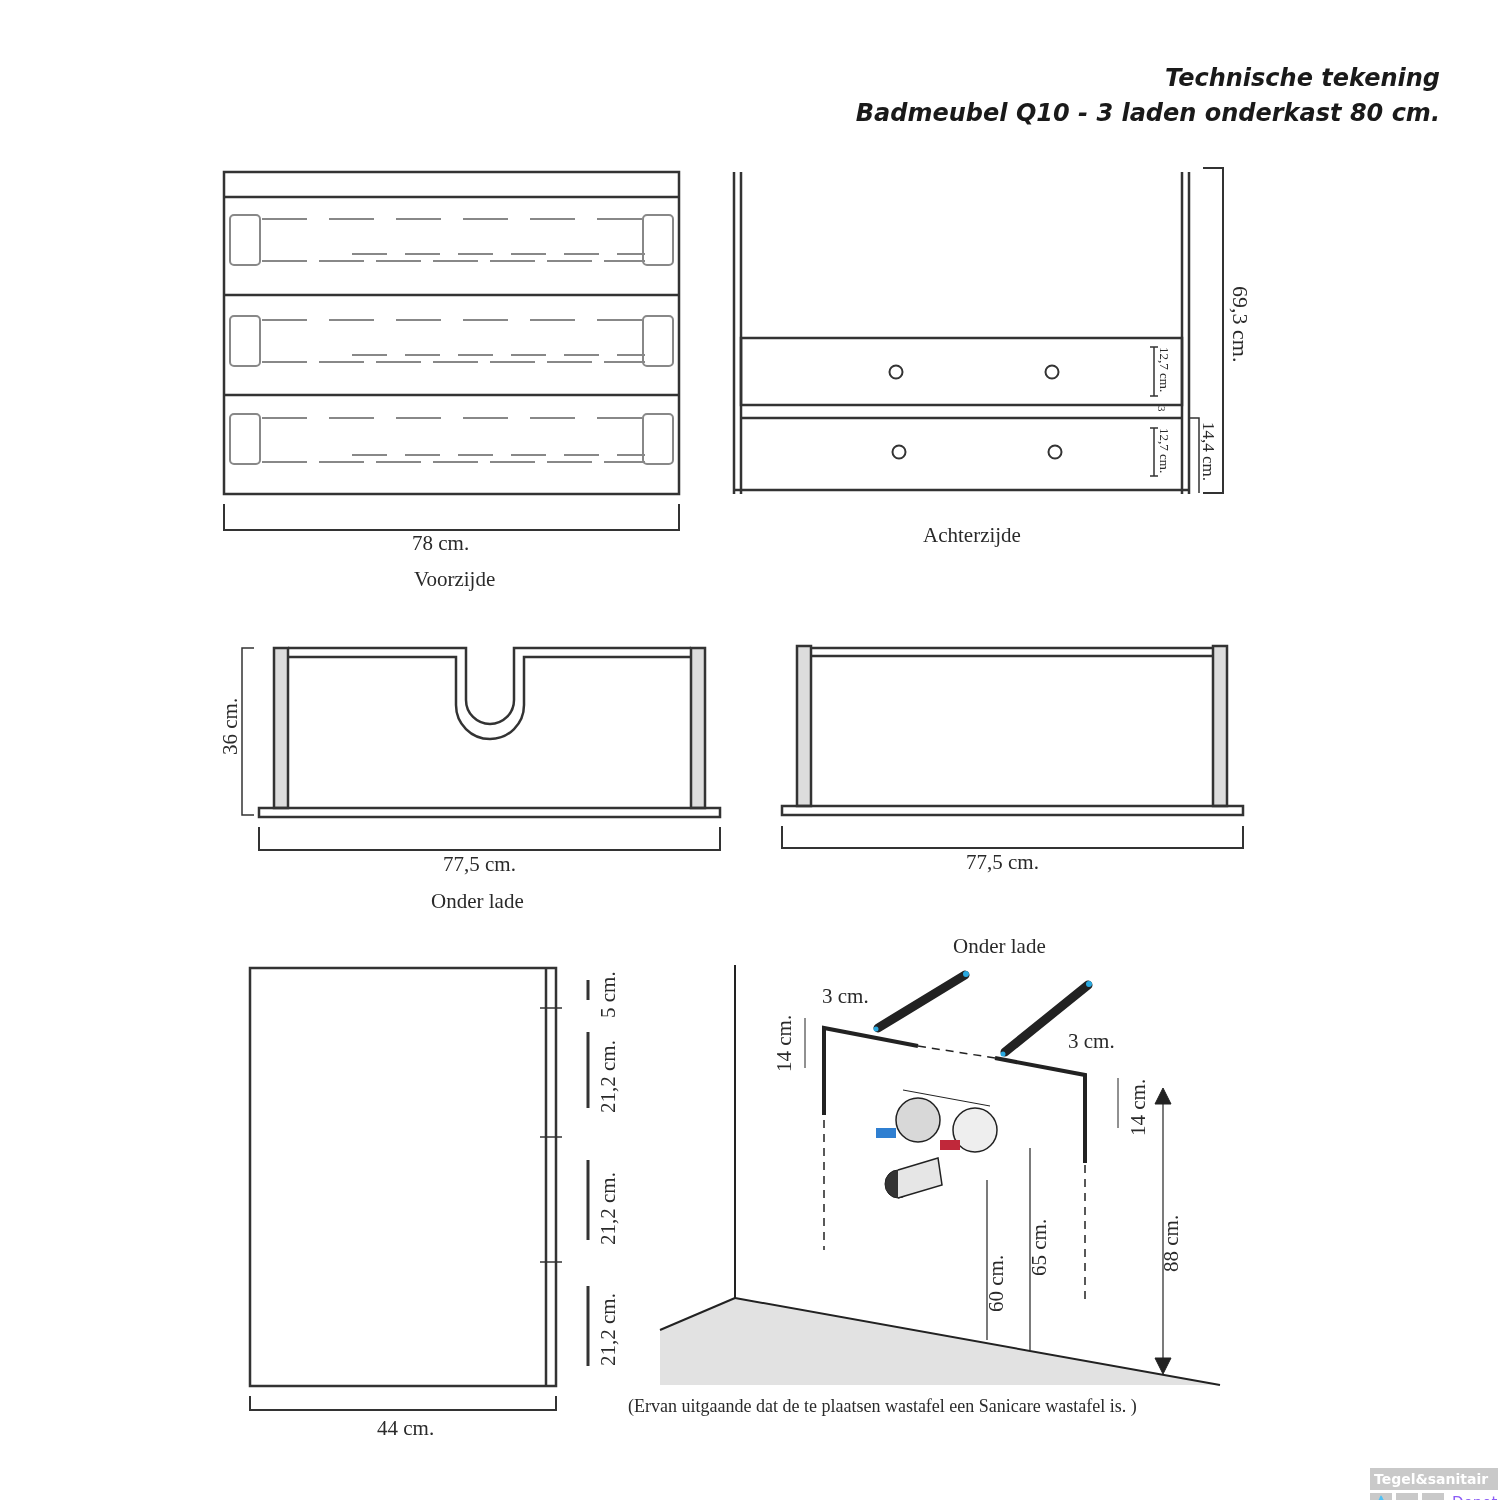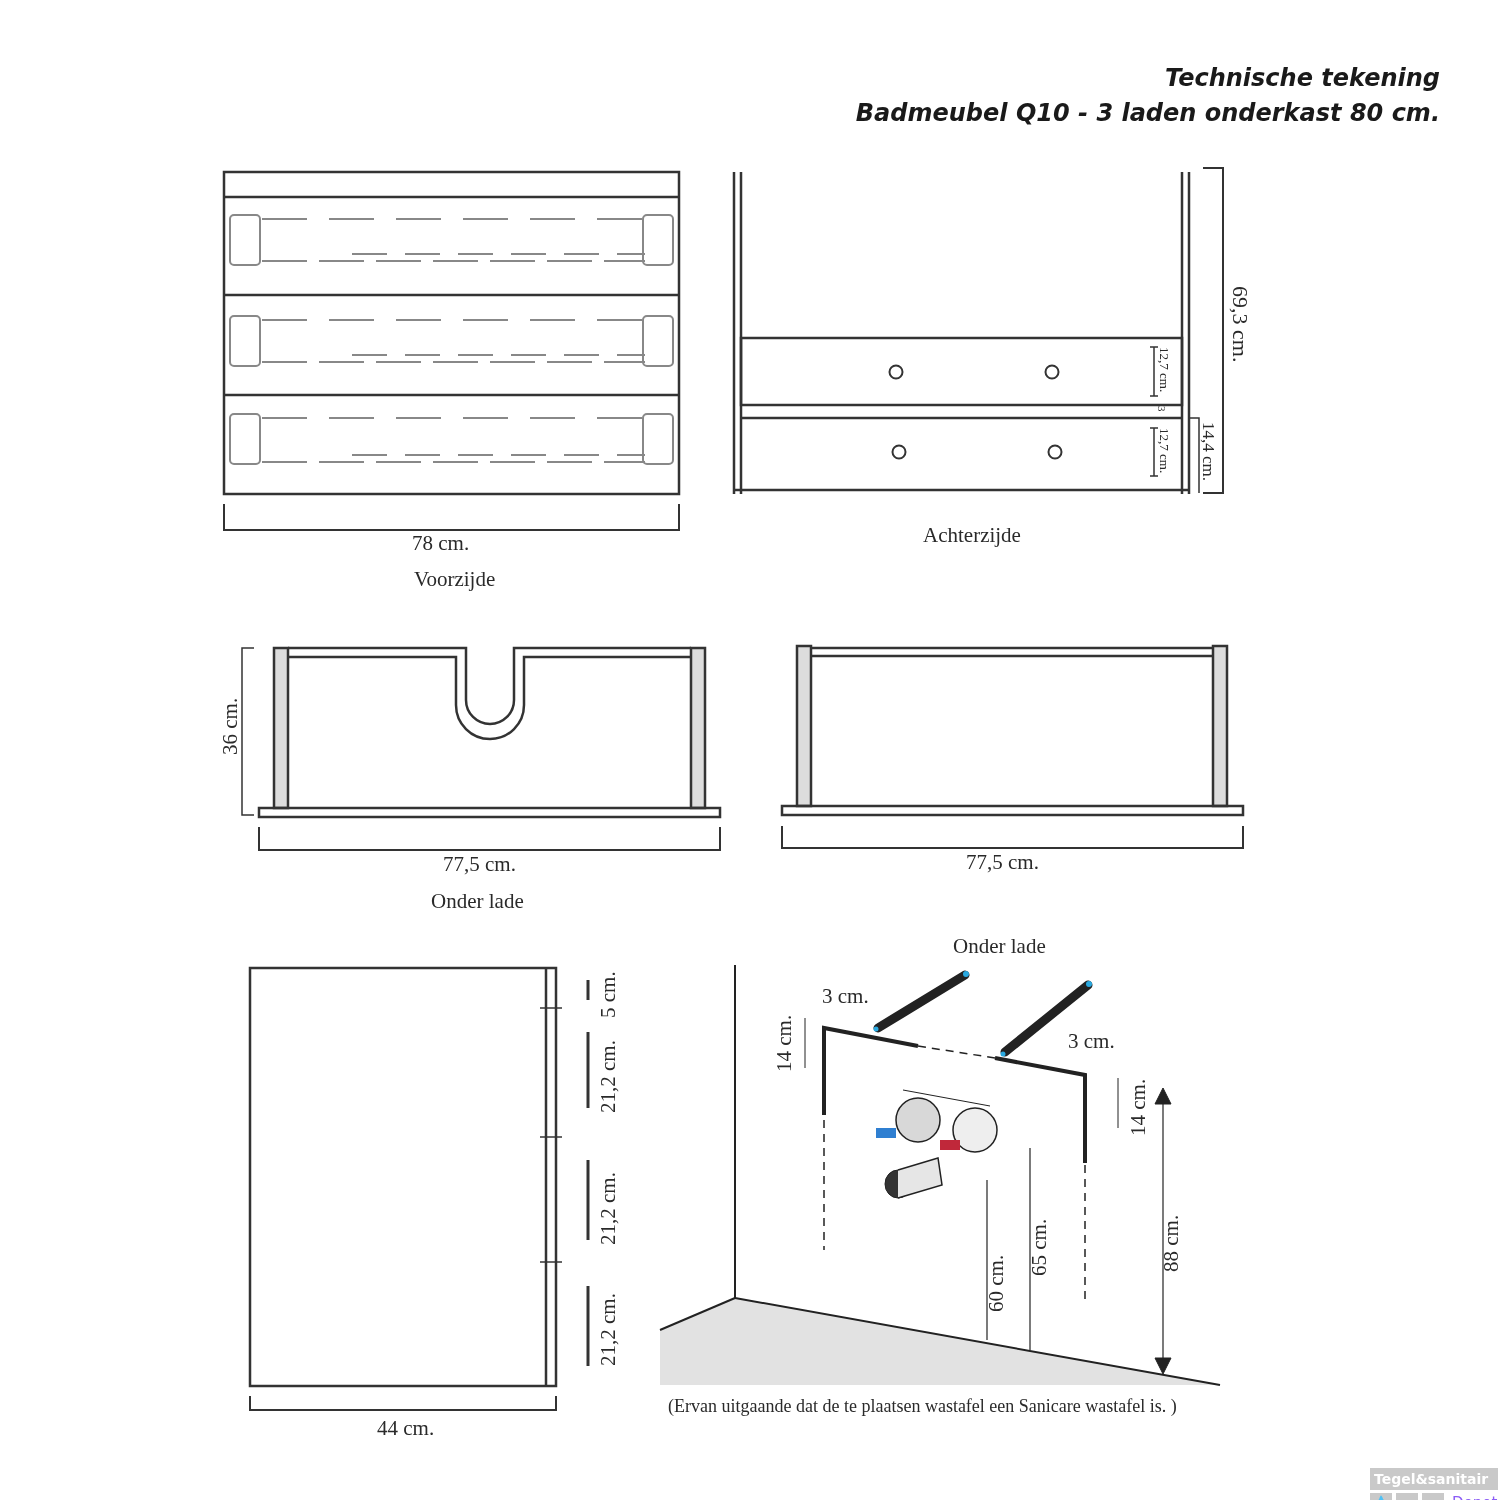--- a/index.html
+++ b/index.html
@@ -165,21 +165,21 @@
 <div class="vlbl" style="left:596px;top:1366px;font-size:21px;transform:rotate(-90deg);">21,2 cm.</div>
 <div class="lbl" style="left:377px;top:1416px;">44 cm.</div>
 
 <div class="lbl" style="left:822px;top:984px;">3 cm.</div>
 <div class="lbl" style="left:1068px;top:1029px;">3 cm.</div>
 <div class="vlbl" style="left:772px;top:1072px;font-size:21px;transform:rotate(-90deg);">14 cm.</div>
 <div class="vlbl" style="left:1126px;top:1136px;font-size:21px;transform:rotate(-90deg);">14 cm.</div>
 <div class="vlbl" style="left:984px;top:1312px;font-size:21px;transform:rotate(-90deg);">60 cm.</div>
 <div class="vlbl" style="left:1027px;top:1276px;font-size:21px;transform:rotate(-90deg);">65 cm.</div>
 <div class="vlbl" style="left:1159px;top:1272px;font-size:21px;transform:rotate(-90deg);">88 cm.</div>
-<div class="lbl" style="left:668px;top:1396px;font-size:18px;">(Ervan uitgaande dat de te plaatsen wastafel een Sanicare wastafel is. )</div>
+<div class="lbl" style="left:628px;top:1396px;font-size:18px;">(Ervan uitgaande dat de te plaatsen wastafel een Sanicare wastafel is. )</div>
 
 <div class="logo">
   <div class="top">Tegel&amp;sanitair</div>
   <div class="bot">
     <div class="sq">💧</div>
     <div class="sq"></div>
     <div class="sq"></div>
     <span class="depot">Depot</span>
   </div>
 </div>

